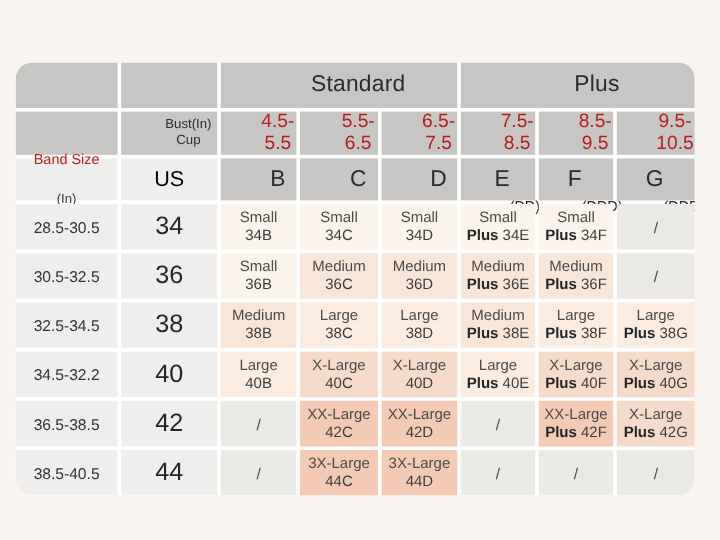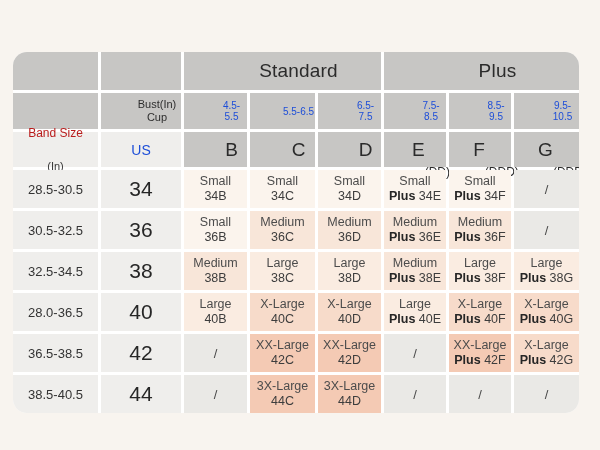--- a/index.html
+++ b/index.html
@@ -37,24 +37,24 @@
     flex-direction: column;
     line-height: 1.18;
   }
   .hdr   { background: #c7c6c4; padding-left: 32px; }
   .lg    { background: #efeeec; }
   .slash { background: #eae9e6; font-size: 13px; color: #4a4a4a; }
   .span3 { grid-column: span 3; }
 
   .group-title { font-size: 19px; color: #2b2b2b; letter-spacing: 0.2px; }
   .bust-line   { font-size: 11px; color: #2e2e2e; }
-  .range       { font-size: 10px; color: #1d4ed8; }
+  .range       { font-size: 16px; color: #b91c1c; }
   .band-l1     { font-size: 12px; color: #b91c1c; }
   .band-l2     { font-size: 11px;   color: #3a3a3a; margin-top: 20px; }
-  .us-hdr      { font-size: 14px; color: #1d4ed8; }
+  .us-hdr      { font-size: 18px; color: #000000; }
   .cup-main    { font-size: 19px; color: #2b2b2b; }
   .cup-sub     { font-size: 12px; color: #2b2b2b; margin-top: 44px; }
   .band-val    { font-size: 13px; color: #333333; }
   .us-val      { font-size: 21px; color: #262626; text-align: right; }
   .size-name   { font-size: 12.5px; color: #4c4c4c; }
   .code-line   { font-size: 12.5px; color: #3d3d3d; }
   .plus-b      { font-weight: bold; color: #262626; }
 </style>
 </head>
 <body>
@@ -173,21 +173,21 @@
       <span class="code-line"><b class="plus-b">Plus </b>38E</span>
     </div>
     <div class="c two" style="background: rgb(250, 236, 225);">
       <span class="size-name">Large</span>
       <span class="code-line"><b class="plus-b">Plus </b>38F</span>
     </div>
     <div class="c two" style="background: rgb(250, 236, 225);">
       <span class="size-name">Large</span>
       <span class="code-line"><b class="plus-b">Plus </b>38G</span>
     </div>
-    <div class="c lg band-val">28.0-36.5</div>
+    <div class="c lg band-val">34.5-32.2</div>
     <div class="c lg us-val">40</div>
     <div class="c two" style="background: rgb(250, 236, 225);">
       <span class="size-name">Large</span>
       <span class="code-line">40B</span>
     </div>
     <div class="c two" style="background: rgb(247, 219, 202);">
       <span class="size-name">X-Large</span>
       <span class="code-line">40C</span>
     </div>
     <div class="c two" style="background: rgb(247, 219, 202);">

